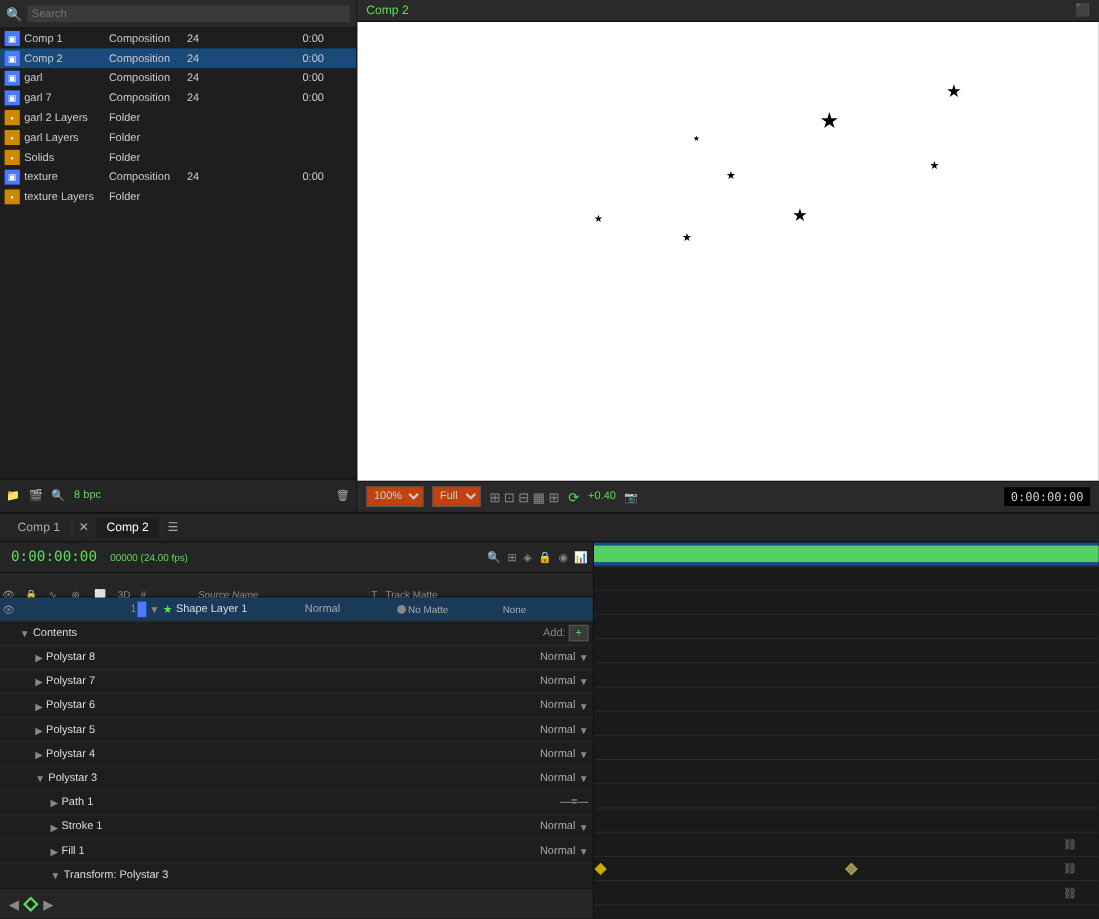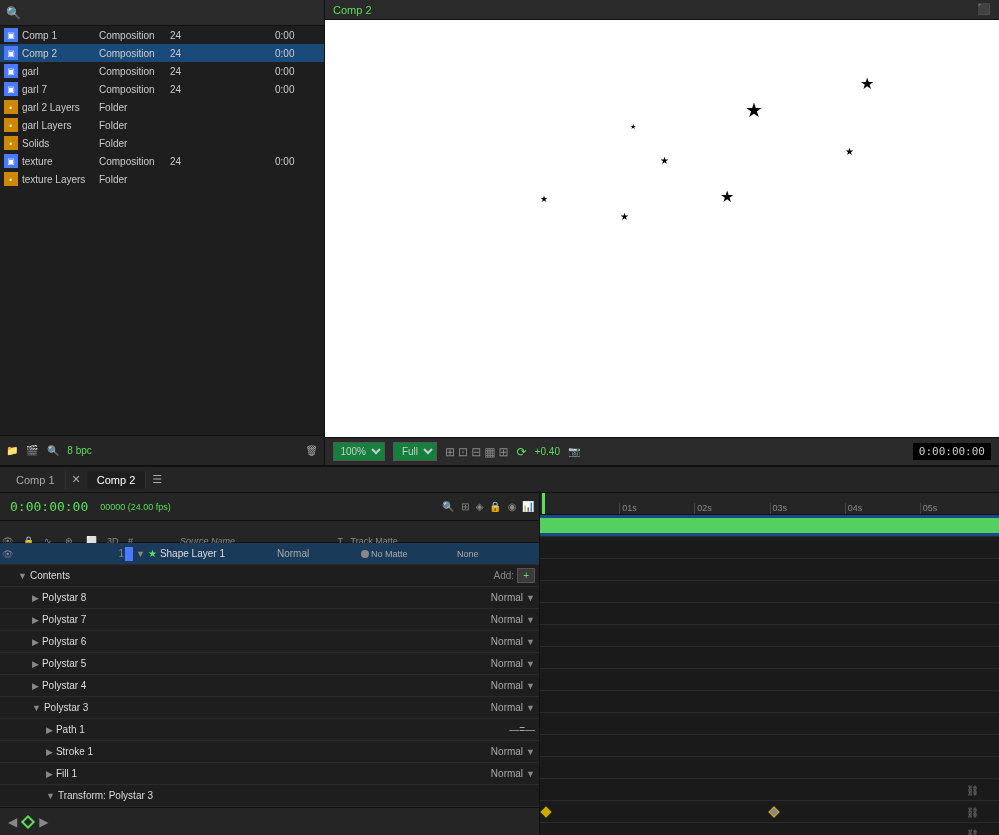--- a/index.html
+++ b/index.html
@@ -26,21 +26,21 @@
     .icon-folder { background: #cc8800; color: white; font-size: 8px; }
     
     .bottom-bar { height: 30px; background: #252525; border-top: 1px solid #111; display: flex; align-items: center; padding: 0 6px; gap: 8px; font-size: 10px; color: #aaa; }
 
     
     .viewer-panel { flex: 1; background: #333; display: flex; flex-direction: column; }
     .viewer-header { height: 20px; background: #2a2a2a; display: flex; align-items: center; padding: 0 8px; font-size: 11px; color: #ccc; border-bottom: 1px solid #111; }
     .viewer-canvas { flex: 1; background: white; position: relative; overflow: hidden; }
 
     .viewer-controls { height: 28px; background: #2a2a2a; border-top: 1px solid #111; display: flex; align-items: center; padding: 0 8px; gap: 8px; font-size: 10px; color: #ccc; }
-    .zoom-select { background: #15803d; border: 1px solid #555; color: #ccc; font-size: 10px; padding: 2px; text-align: right; }
+    .zoom-select { background: #c2410c; border: 1px solid #555; color: #ccc; font-size: 10px; padding: 2px; }
     .timecode { background: #000; color: #ccc; font-size: 11px; padding: 2px 6px; font-family: monospace; }
 
     
     .timeline-section { height: 370px; background: #1e1e1e; border-top: 2px solid #111; display: flex; flex-direction: column; }
     .timeline-tabs { height: 26px; background: #252525; border-bottom: 1px solid #111; display: flex; align-items: center; padding: 0 6px; gap: 2px; }
     .tab { padding: 3px 10px; font-size: 11px; cursor: pointer; color: #aaa; border-right: 1px solid #333; }
     .tab.active { background: #1e1e1e; color: #fff; }
     .tab-close { color: #aaa; cursor: pointer; padding: 0 4px; }
 
     .timeline-body { flex: 1; display: flex; overflow: hidden; }
@@ -62,20 +62,21 @@
     .bottom-controls { height: 28px; background: #252525; border-top: 1px solid #111; display: flex; align-items: center; padding: 0 8px; gap: 6px; }
   </style>
 </head>
 <body>
 
 <div class="top-section">
 
   <div class="project-panel">
     <div class="search-bar">
       <span style="color:#888;font-size:12px;">🔍</span>
+      <input class="search-input" type="text" placeholder="Search" style="">
     </div>
     <div class="project-table">
 
       <div class="table-row">
         <span class="row-name">
             <span class="icon-box icon-comp">▣</span>
             <span>Comp 1</span>
           </span>
         <span>Composition</span>
         <span>24</span>
@@ -370,31 +371,20 @@
 
       <div class="bottom-controls">
         <span style="cursor:pointer;font-size:12px;color:#888;">◀</span>
         <span style="width:10px;height:10px;background:transparent;border:2px solid #5adf5a;transform:rotate(45deg);display:inline-block;cursor:pointer;"></span>
         <span style="cursor:pointer;font-size:12px;color:#888;">▶</span>
       </div>
     </div>
 
     <div style="flex:1;background:#1a1a1a;display:flex;flex-direction:column;overflow:hidden;">
 
-      <div style="height:22px;background:#252525;border-bottom:1px solid #111;display:flex;align-items:flex-end;position:relative;">
-        <div style="position:absolute;left:2px;top:0;bottom:0;width:3px;background:#5adf5a;"></div>
-        <div style="display:flex;width:100%;padding:0 4px;align-items:flex-end;height:100%;">
-          <span style="flex:1;font-size:9px;color:#888;border-left:1px solid #444;padding-left:2px;padding-bottom:1px;"></span>
-          <span style="flex:1;font-size:9px;color:#888;border-left:1px solid #444;padding-left:2px;padding-bottom:1px;">01s</span>
-          <span style="flex:1;font-size:9px;color:#888;border-left:1px solid #444;padding-left:2px;padding-bottom:1px;">02s</span>
-          <span style="flex:1;font-size:9px;color:#888;border-left:1px solid #444;padding-left:2px;padding-bottom:1px;">03s</span>
-          <span style="flex:1;font-size:9px;color:#888;border-left:1px solid #444;padding-left:2px;padding-bottom:1px;">04s</span>
-          <span style="flex:1;font-size:9px;color:#888;border-left:1px solid #444;padding-left:2px;padding-bottom:1px;">05s</span>
-        </div>
-      </div>
 
       <div style="flex:1;overflow:hidden;position:relative;">
 
         <div style="height:22px;background:#1a4a8a;border-bottom:1px solid #2a2a2a;position:relative;">
           <div style="position:absolute;left:0;right:0;top:3px;bottom:3px;background:#5adf5a;opacity:0.9;"></div>
         </div>
 
         <div style="height:22px;border-bottom:1px solid #2a2a2a;"></div>
 
         <div style="height:22px;border-bottom:1px solid #2a2a2a;"></div>

